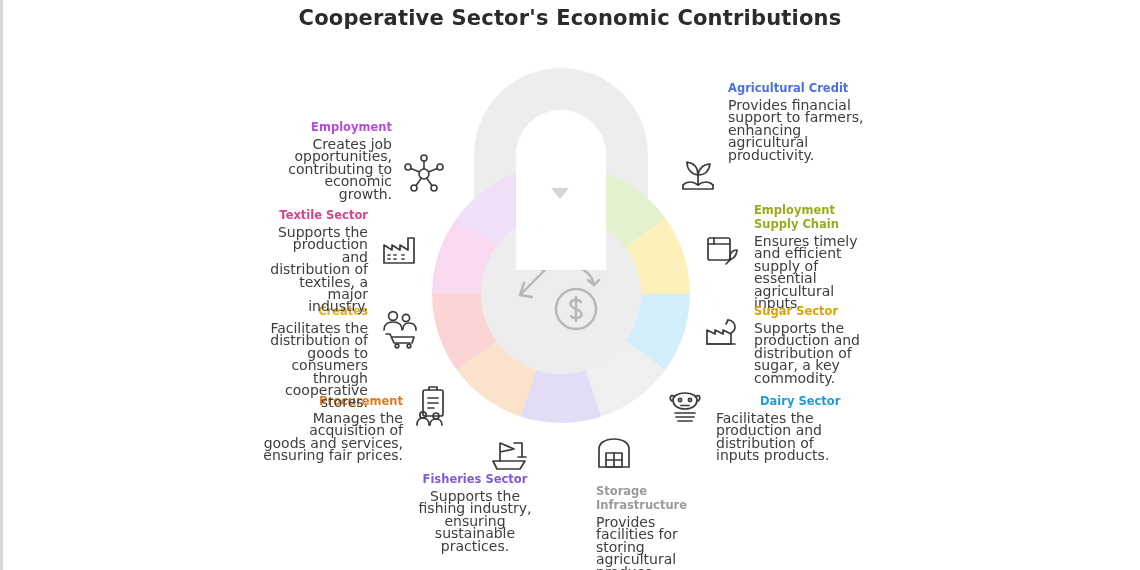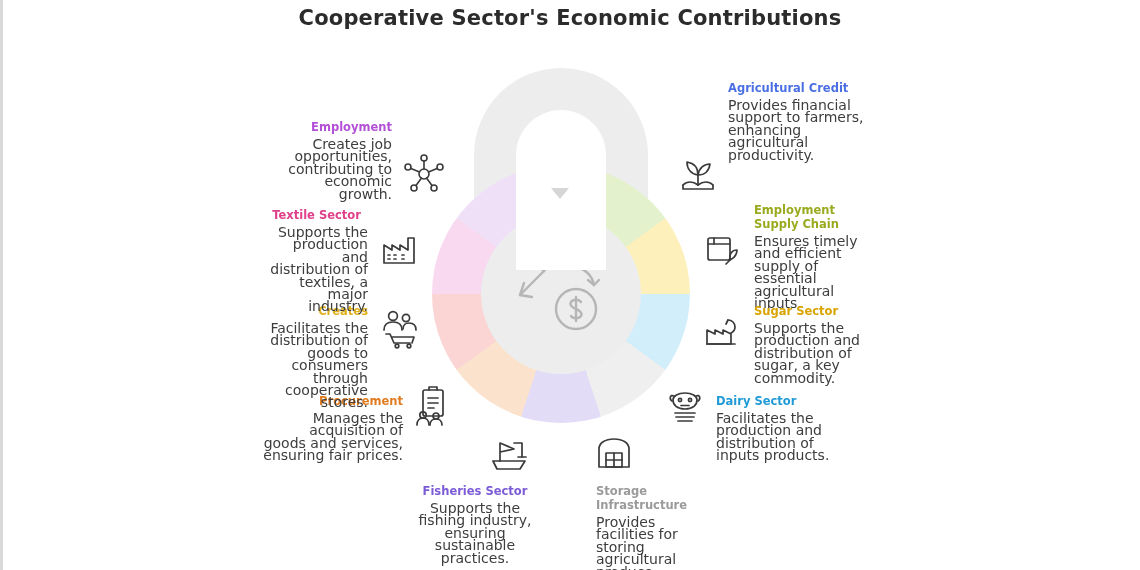--- a/index.html
+++ b/index.html
@@ -216,21 +216,21 @@
       <g fill="none" stroke="#3a3a3a" stroke-width="1.7" stroke-linecap="round" stroke-linejoin="round">
         <path d="M5 32 L5 18 L13 22 L13 18 L21 22 L21 18 L29 22 L29 32 Z"></path>
         <path d="M5 32 L33 32"></path>
         <path d="M26 8 C30 8, 33 11, 33 15 C33 18, 31 20, 29 21"></path>
         <path d="M26 8 L24 12"></path>
       </g>
     </svg>
   </div>
 
   <div class="node right" style="left:716px; top:394px; width:135px;">
-    <div class="label" style="color:#1f9ad6;">Dairy Sector</div>
+    <div class="label" style="color:#1f9ad6;margin-left:44px;">Dairy Sector</div>
     <div class="desc">Facilitates the production and distribution of inputs products.</div>
   </div>
   <div class="icon-box" style="left:664px; top:386px;">
     <svg width="42" height="42" viewBox="0 0 42 42">
       <g fill="none" stroke="#3a3a3a" stroke-width="1.7" stroke-linecap="round" stroke-linejoin="round">
         <path d="M9 9 C5 7, 4 12, 7 14"></path>
         <path d="M31 9 C35 7, 36 12, 33 14"></path>
         <path d="M8 13 C8 9, 13 6, 20 6 C27 6, 32 9, 32 13 C32 18, 28 22, 20 22 C12 22, 8 18, 8 13 Z"></path>
         <circle cx="15" cy="13" r="1.6"></circle>
         <circle cx="25" cy="13" r="1.6"></circle>
@@ -250,21 +250,21 @@
     <svg width="42" height="42" viewBox="0 0 42 42">
       <g fill="none" stroke="#3a3a3a" stroke-width="1.7" stroke-linecap="round" stroke-linejoin="round">
         <path d="M6 16 C6 10, 12 6, 21 6 C30 6, 36 10, 36 16 L36 34 L6 34 Z"></path>
         <rect x="13" y="20" width="16" height="14"></rect>
         <path d="M13 27 L29 27"></path>
         <path d="M21 20 L21 34"></path>
       </g>
     </svg>
   </div>
 
-  <div class="node center" style="left:405px; top:484px; width:140px;">
+  <div class="node center" style="left:405px; top:472px; width:140px;">
     <div class="label" style="color:#7b5bd6;">Fisheries Sector</div>
     <div class="desc">Supports the fishing industry, ensuring sustainable practices.</div>
   </div>
   <div class="icon-box" style="left:487px; top:432px;">
     <svg width="42" height="42" viewBox="0 0 42 42">
       <g fill="none" stroke="#3a3a3a" stroke-width="1.7" stroke-linecap="round" stroke-linejoin="round">
         <path d="M5 28 L37 28 L32 36 L9 36 Z"></path>
         <path d="M12 28 L12 10 L26 16 L12 19"></path>
         <path d="M26 10 L34 10 L34 24"></path>
         <path d="M30 24 L38 24"></path>
@@ -305,21 +305,21 @@
         <path d="M24 22 C24 18, 27 16, 30 16 C34 16, 37 18, 37 23"></path>
         <path d="M7 27 L11 27 L15 36 L31 36"></path>
         <path d="M13 30 L35 30 L33 36"></path>
         <circle cx="18" cy="39" r="1.8"></circle>
         <circle cx="30" cy="39" r="1.8"></circle>
       </g>
     </svg>
   </div>
 
   <div class="node left" style="left:265px; top:208px; width:103px;">
-    <div class="label" style="color:#e0408a;text-align:center;">Textile Sector</div>
+    <div class="label" style="color:#e0408a;">Textile Sector</div>
     <div class="desc">Supports the production and distribution of textiles, a major industry.</div>
   </div>
   <div class="icon-box" style="left:378px; top:228px;">
     <svg width="42" height="42" viewBox="0 0 42 42">
       <g fill="none" stroke="#3a3a3a" stroke-width="1.7" stroke-linecap="round" stroke-linejoin="round">
         <path d="M5 34 L5 16 L13 21 L13 16 L21 21 L21 16 L29 21 L29 9 L35 9 L35 34 Z"></path>
         <path d="M9 26 L11 26"></path>
         <path d="M15 26 L17 26"></path>
         <path d="M9 30 L11 30"></path>
         <path d="M15 30 L17 30"></path>

